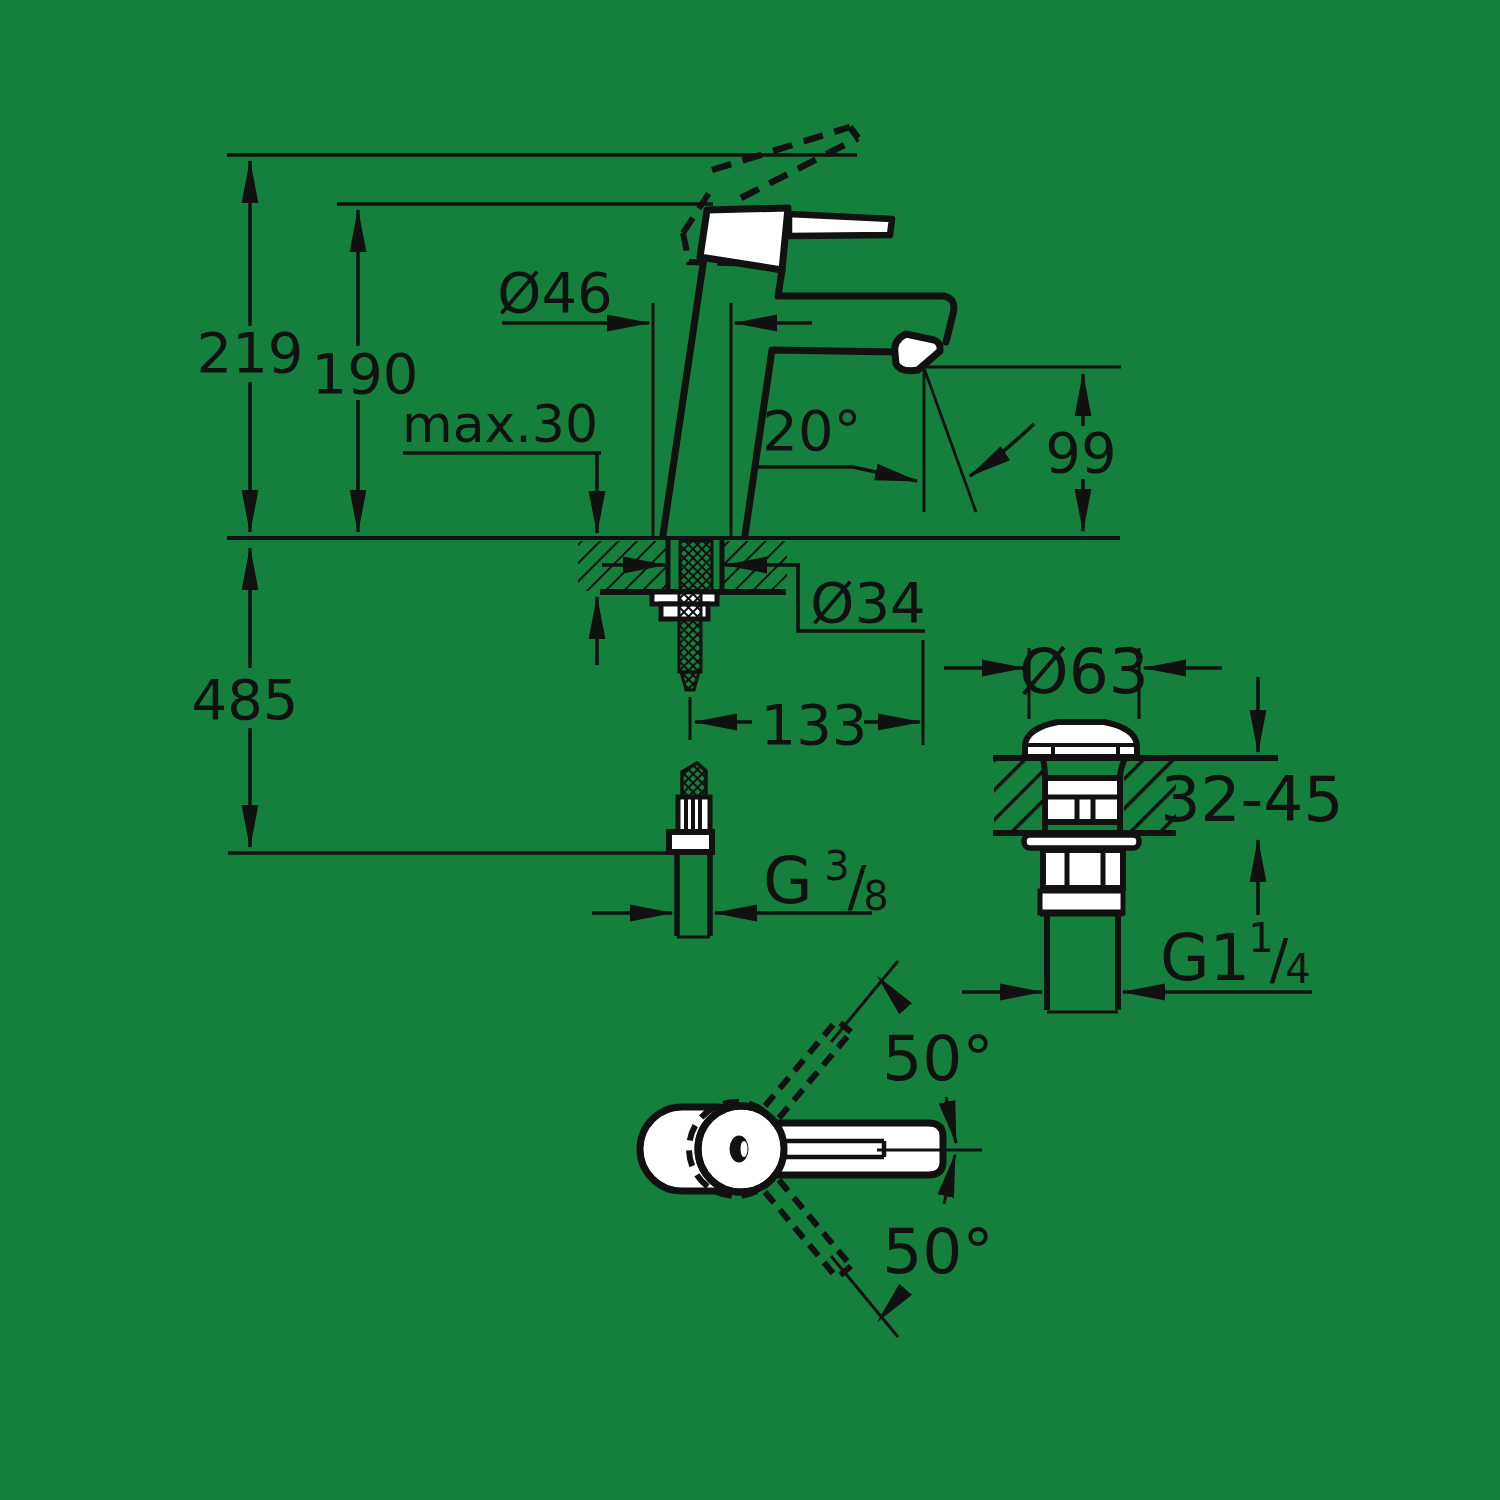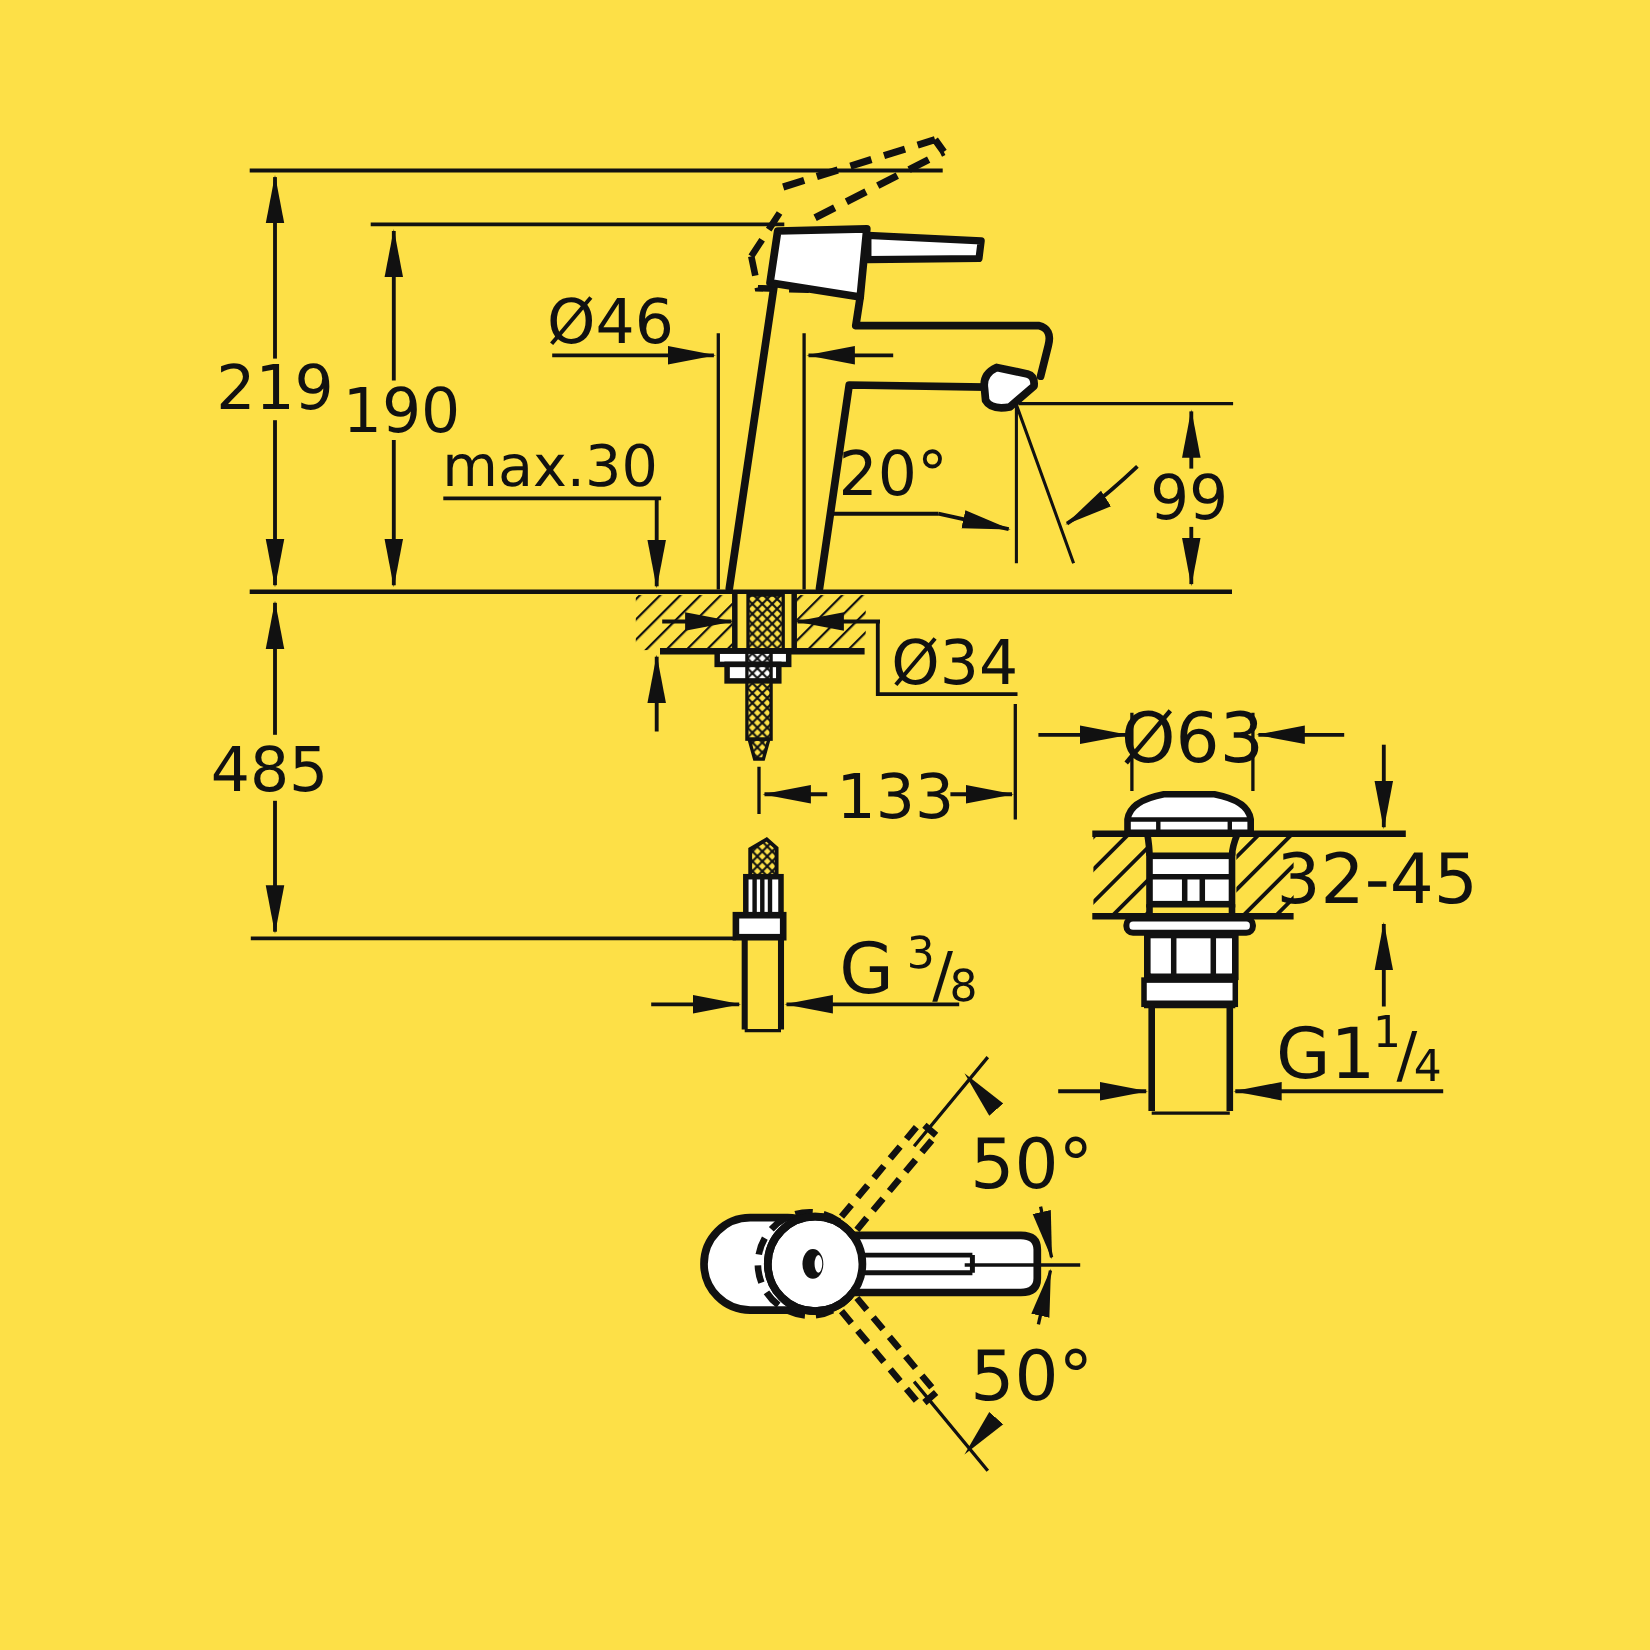--- a/index.html
+++ b/index.html
@@ -1,16 +1,16 @@
 <!DOCTYPE html>
 <html><head>
 <meta charset="utf-8">
 <style>
   html,body{margin:0;padding:0;background:#fff;}
-  .stage{width:1500px;height:1500px;background:#fde047;position:relative;overflow:hidden;}
+  .stage{width:1500px;height:1500px;background:#15803d;position:relative;overflow:hidden;}
   svg{display:block;}
   text{font-family:"DejaVu Sans","Liberation Sans",sans-serif;fill:#111;}
   .dim{font-size:56px;}
   .dim-sm{font-size:52px;}
   .dim-lg{font-size:63px;}
   .thread-main{font-size:64px;}
   .thread-frac{font-size:40px;}
   .thread-slash{font-size:56px;}
   .ln{stroke:#111;fill:none;}
 </style>

